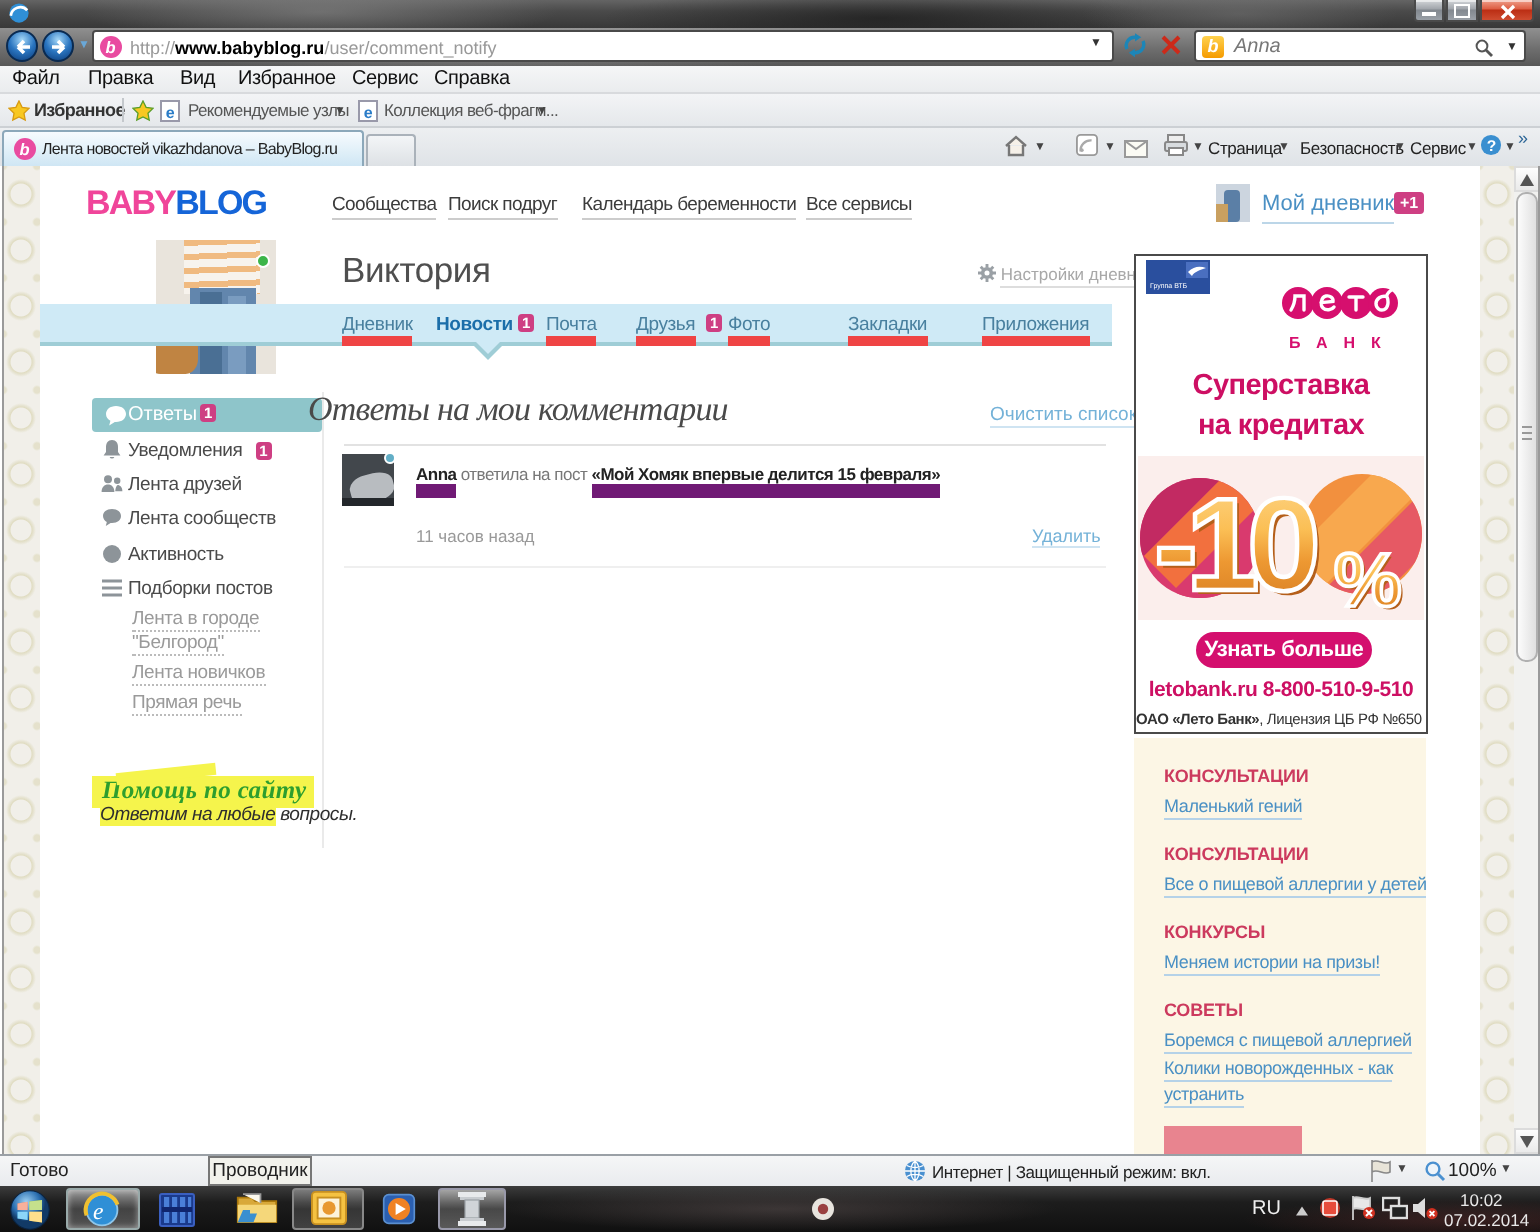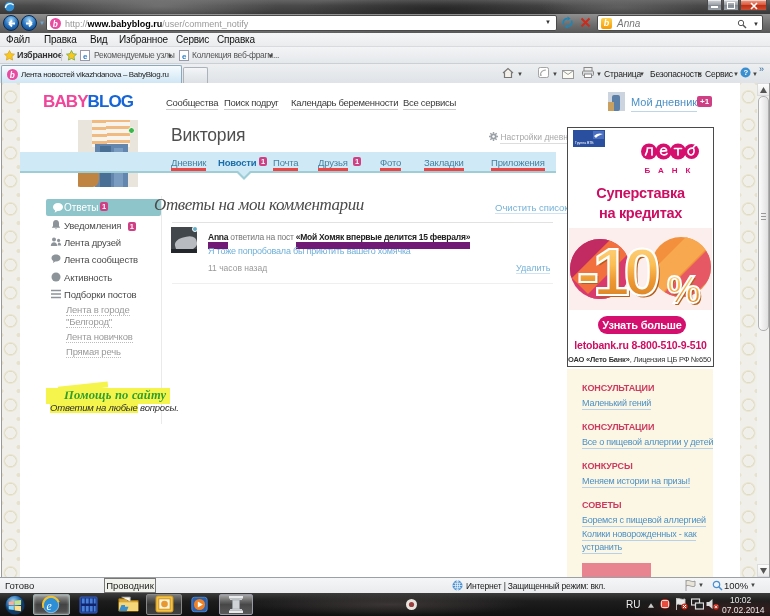--- a/index.html
+++ b/index.html
@@ -75,32 +75,32 @@
 #mydiary{position:absolute;left:588px;top:9px;width:17px;height:19px;background:#ccd5df;overflow:hidden}
 #mydiary-link{position:absolute;left:611px;top:13px;font-size:11px;color:#4a90c4;border-bottom:1px solid #bcd6e8;padding-bottom:3px}
 #mydiary-badge{position:absolute;left:677px;top:13px;background:#ce3f83;color:#fff;font-size:8px;font-weight:bold;line-height:11px;padding:0 3px;border-radius:2px}
 
 #photo{position:absolute;left:58px;top:37px;width:60px;height:67px;background:#eae6e0;overflow:hidden}
 #photo .gdot{position:absolute;right:3px;top:7px;width:7px;height:7px;border-radius:50%;background:#3cb54a;border:1px solid #fff}
 #uname{position:absolute;left:151px;top:42px;font-size:17.5px;color:#4f4f4f;letter-spacing:-.2px}
 #gear{position:absolute;left:469px;top:49px;font-size:8.5px;color:#a8a8a8}
 #gear .gt{border-bottom:1px solid #ddd;padding-bottom:1px}
 #tabbar{position:absolute;left:0;top:69px;width:536px;height:21px;background:#cfeaf6;border-bottom:2px solid #9fcdd6}
-#tabbar a{position:absolute;top:5px;font-size:9.5px;letter-spacing:-.2px;color:#49809f;text-decoration:none;border-bottom:3px solid #ef4444;white-space:nowrap}
+#tabbar a{position:absolute;top:5px;font-size:9.5px;letter-spacing:-.2px;color:#49809f;text-decoration:none;border-bottom:5px solid #ef4444;white-space:nowrap}
 #tabbar .act{color:#1b6ea9;font-weight:bold;border-bottom:none}
 #notch{position:absolute;left:217px;top:90px;width:0;height:0;border-left:7px solid transparent;border-right:7px solid transparent;border-top:7px solid #9fcdd6;z-index:3}
 #notch:after{content:"";position:absolute;left:-6px;top:-9px;width:0;height:0;border-left:6px solid transparent;border-right:6px solid transparent;border-top:6px solid #cfeaf6}
 
 .icn{position:absolute;width:12px;height:12px}
 #side-act{position:absolute;left:26px;top:116px;width:115px;height:17px;background:#8ec5ca;border-radius:2px;color:#fff;font-size:10.5px;line-height:17px}
 #side-act .tx{margin-left:18px;font-size:10px}
 #side-act .badge{position:absolute;left:54px;top:3px}
 .sitem{position:absolute;left:44px;font-size:9.5px;color:#4a4a4a;white-space:nowrap;letter-spacing:-.2px}
 .ssub{position:absolute;left:46px;font-size:9.5px;color:#9a9a9a;border-bottom:1px dotted #bbb;white-space:nowrap;letter-spacing:-.2px}
-#help1{position:absolute;left:26px;top:305px;font-family:"Liberation Serif",serif;font-size:12.5px;font-weight:bold;font-style:italic;color:#2e9e2e;background:#f5f44c;padding:0 4px 1px 18px;letter-spacing:.2px}
+#help1{position:absolute;left:26px;top:305px;font-family:"Liberation Serif",serif;font-size:12.5px;font-weight:bold;font-style:italic;color:#2e9e2e;background:#f5f44c;padding:0 4px 1px 5px;letter-spacing:.2px}
 #help1:before{content:"";position:absolute;left:12px;top:-4px;width:50px;height:6px;background:#f5f44c;transform:rotate(-6deg)}
 #help2{position:absolute;left:30px;top:319px;font-size:9.5px;font-style:italic;color:#2e2e2e;letter-spacing:-.2px}
 #help2 em{background:#f6f335;font-style:italic}
 
 #vline{position:absolute;left:141px;top:113px;width:1px;height:228px;background:#eaeaea}
 #mhead{position:absolute;left:134px;top:112px;font-family:"Liberation Serif",serif;font-style:italic;font-size:17px;color:#4a4a4a;letter-spacing:-.4px}
 #clearlist{position:absolute;left:475px;top:119px;font-size:9.5px;color:#74b2d8;border-bottom:1px solid #cfe4f2}
 #mhr1{position:absolute;left:152px;top:139px;width:381px;height:1px;background:#e2e2e2}
 #avatar{position:absolute;left:151px;top:144px;width:26px;height:26px;background:#42474c;overflow:hidden}
 #avatar .gdot{position:absolute;right:-1px;top:-1px;width:6px;height:6px;border-radius:50%;background:#62aec6;border:1px solid #fff}
@@ -330,21 +330,21 @@
             <path d="M5 0 V2 M5 8 V10 M0 5 H2 M8 5 H10 M1.5 1.5 L2.9 2.9 M7.1 7.1 L8.5 8.5 M8.5 1.5 L7.1 2.9 M2.9 7.1 L1.5 8.5"></path>
           </g>
         </svg> <span class="gt">Настройки дневника</span></span>
   <div id="tabbar">
    <a style="left:151px">Дневник</a>
    <a class="act" style="left:198px">Новости</a>
         <span class="badge" style="position:absolute;left:239px;top:5px">1</span>
    <a style="left:253px">Почта</a>
    <a style="left:298px">Друзья</a>
         <span class="badge" style="position:absolute;left:333px;top:5px">1</span>
-   <a style="left:360px">Фото</a>
+   <a style="left:344px">Фото</a>
    <a style="left:404px">Закладки</a>
    <a style="left:471px">Приложения</a>
   </div>
   <div id="notch"></div>
   <div id="vline"></div>
 
   <div id="side-act">
    <svg class="icn" style="left:6px;top:3px" viewBox="0 0 12 12">
           <path d="M6 1 C3 1 1 2.8 1 5 C1 6.5 1.9 7.7 3.2 8.4 L2.6 10.8 L5.4 9 C5.6 9 5.8 9 6 9 C9 9 11 7.2 11 5 C11 2.8 9 1 6 1z" fill="#fff"></path>
         </svg>
@@ -381,21 +381,20 @@
 
   <div id="mhead">Ответы на мои комментарии</div>
   <span id="clearlist">Очистить список</span>
   <div id="mhr1"></div>
   <div id="avatar">
    <div style="position:absolute;left:4px;top:10px;width:22px;height:14px;background:#b8bcc0;border-radius:40%;transform:rotate(-15deg)"></div>
    <div style="position:absolute;left:0;top:22px;width:32px;height:10px;background:#23272b"></div>
    <div class="gdot"></div>
   </div>
   <div id="cline1"><b class="u">Anna</b> ответила на пост <b class="u">«Мой Хомяк впервые делится 15 февраля»</b></div>
-  <div id="cline2">Я тоже попробовала бы приютить вашего хомячка</div>
   <div id="ctime">11 часов назад</div>
   <span id="cdel">Удалить</span>
   <div id="mhr2"></div>
 
   <div id="ad">
    <div id="vtb">
           <svg width="32" height="17" viewBox="0 0 32 17">
             <rect width="32" height="17" fill="#2a4f9e"></rect>
             <rect x="20" y="1" width="11" height="8" fill="#4a6fc0"></rect>
             <path d="M21 6 C24 3 27 3 30 4 C27 5 24 6 23 8z" fill="#fff"></path>

